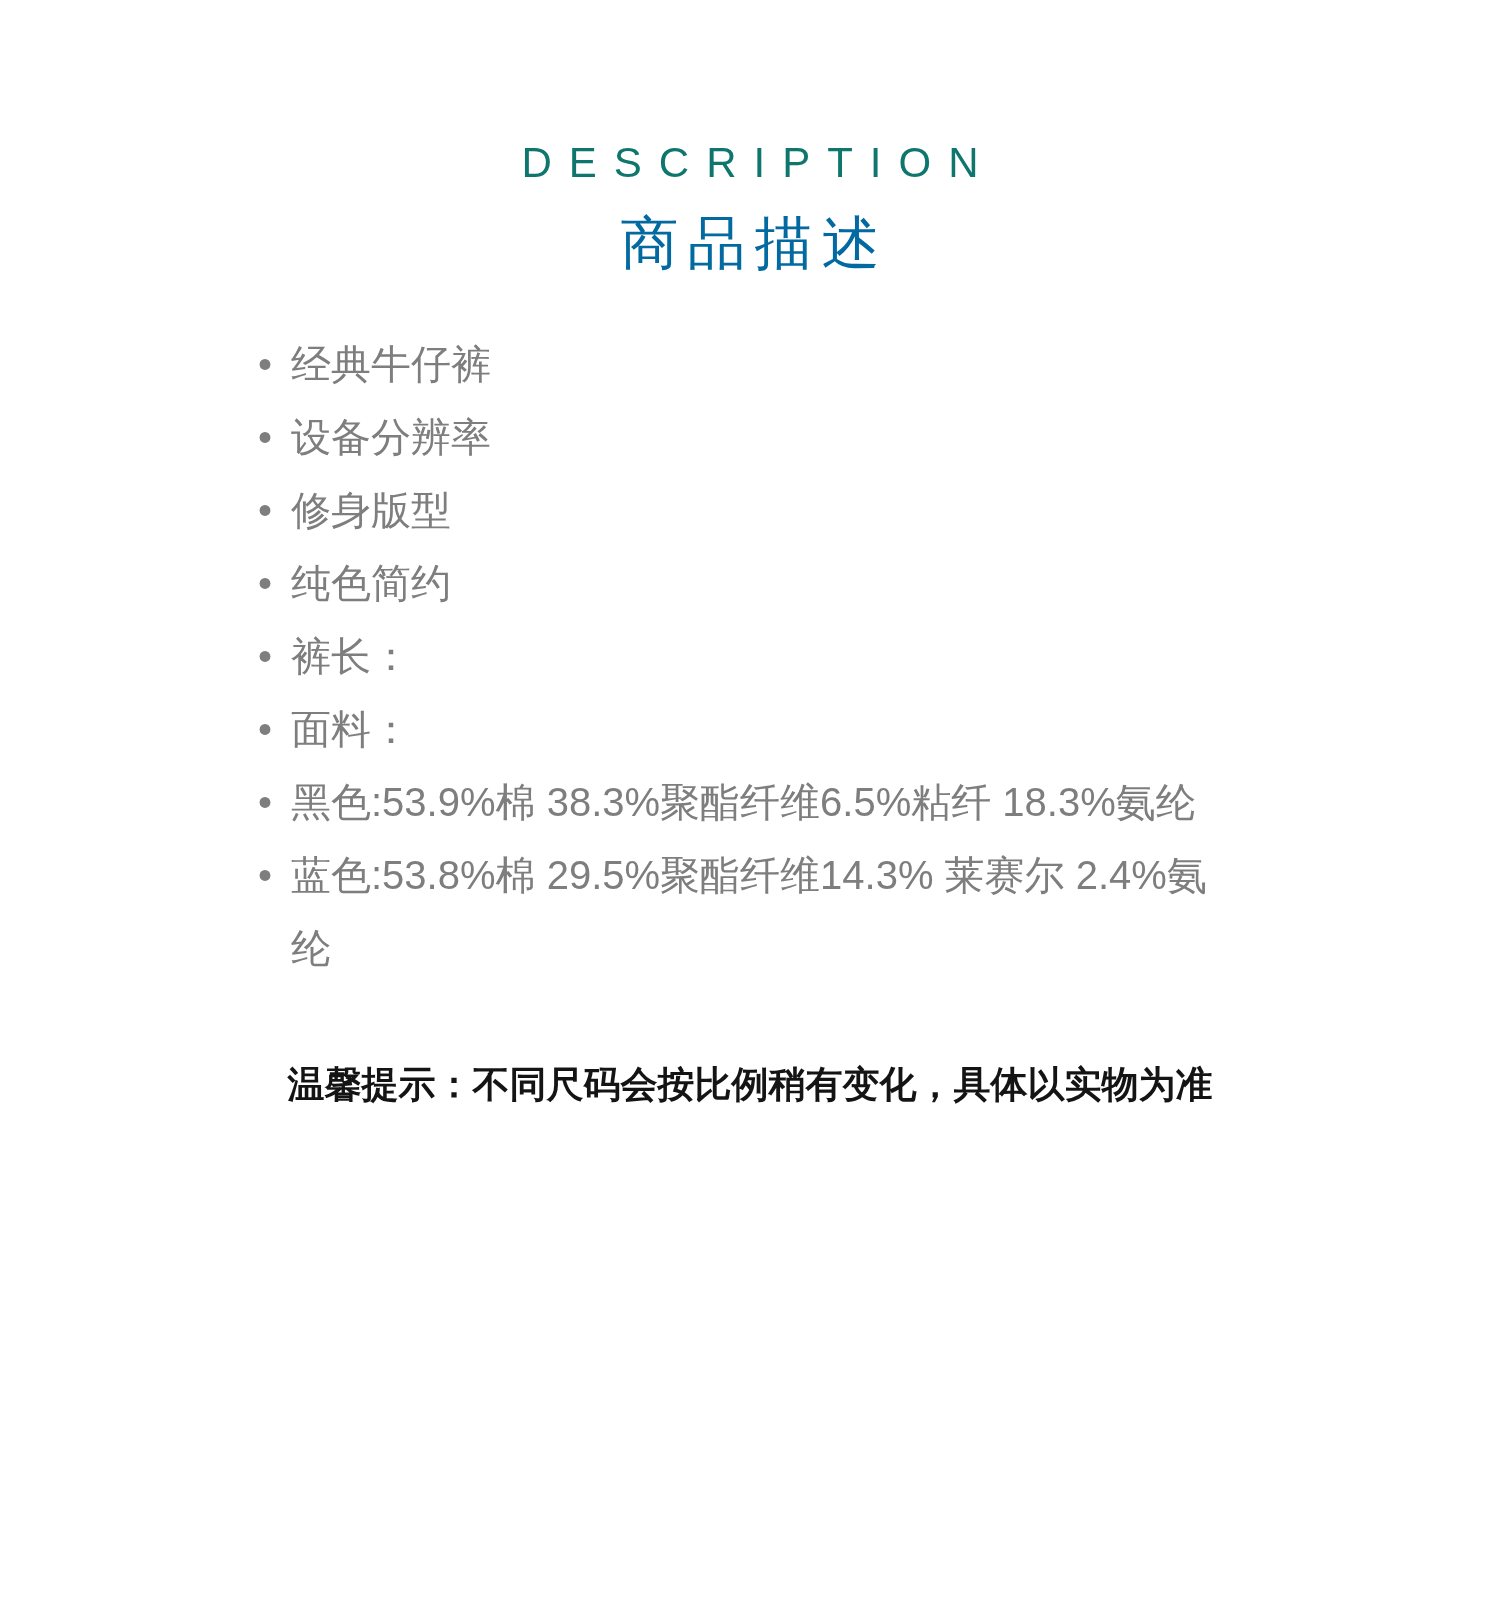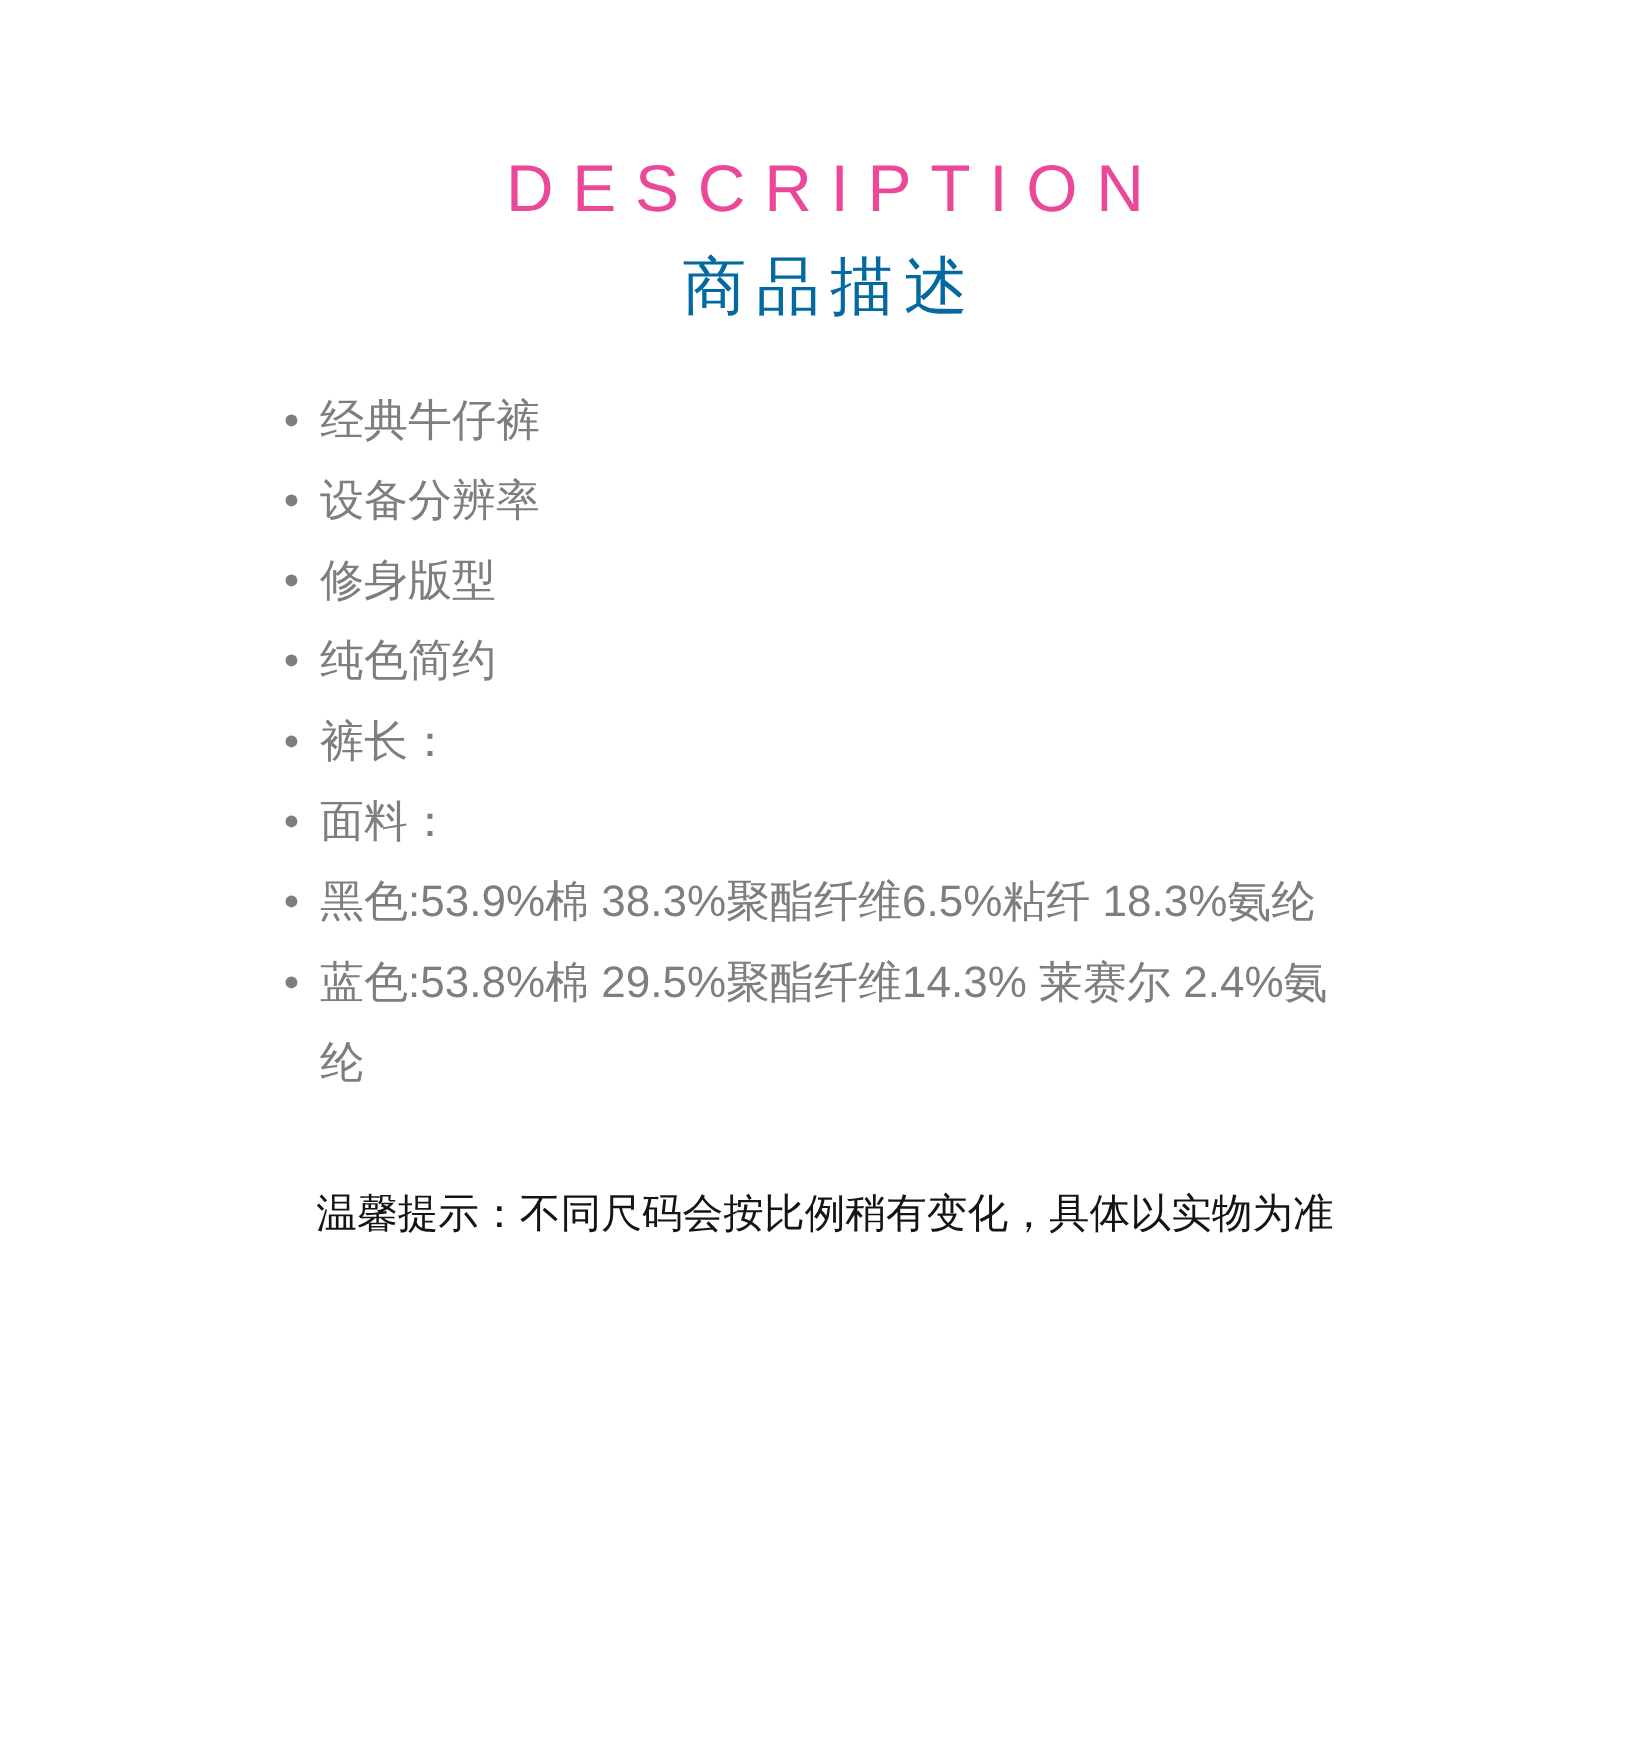--- a/index.html
+++ b/index.html
@@ -17,27 +17,27 @@
   .page {
     width: 1500px;
     height: 1600px;
     background: #ffffff;
   }
 
   
   .title-en {
     padding-top: 142px;
     margin: 0;
-    font-size: 60px;
+    font-size: 42px;
     font-weight: 400;
     line-height: 1;
     letter-spacing: 17px;
     padding-left: 17px; 
     text-align: center;
-    color: #ec4899;
+    color: #0f766e;
   }
   .title-cn {
     margin: 30px 0 0 0;
     font-size: 58px;
     font-weight: 500;
     line-height: 1;
     letter-spacing: 9px;
     padding-left: 9px;
     text-align: center;
     color: #0369a1;
@@ -68,21 +68,21 @@
   ul.desc-list li .wrap-line {
     display: block;
   }
 
   
   .notice {
     margin-top: 81px;
     text-align: center;
     font-size: 37px;
     line-height: 1;
-    font-weight: 400;
+    font-weight: 700;
     color: #141414;
   }
 
   
   .disclaimer {
     margin-top: 121px;
     text-align: center;
     font-size: 36px;
     line-height: 56px;
     font-weight: 600;

